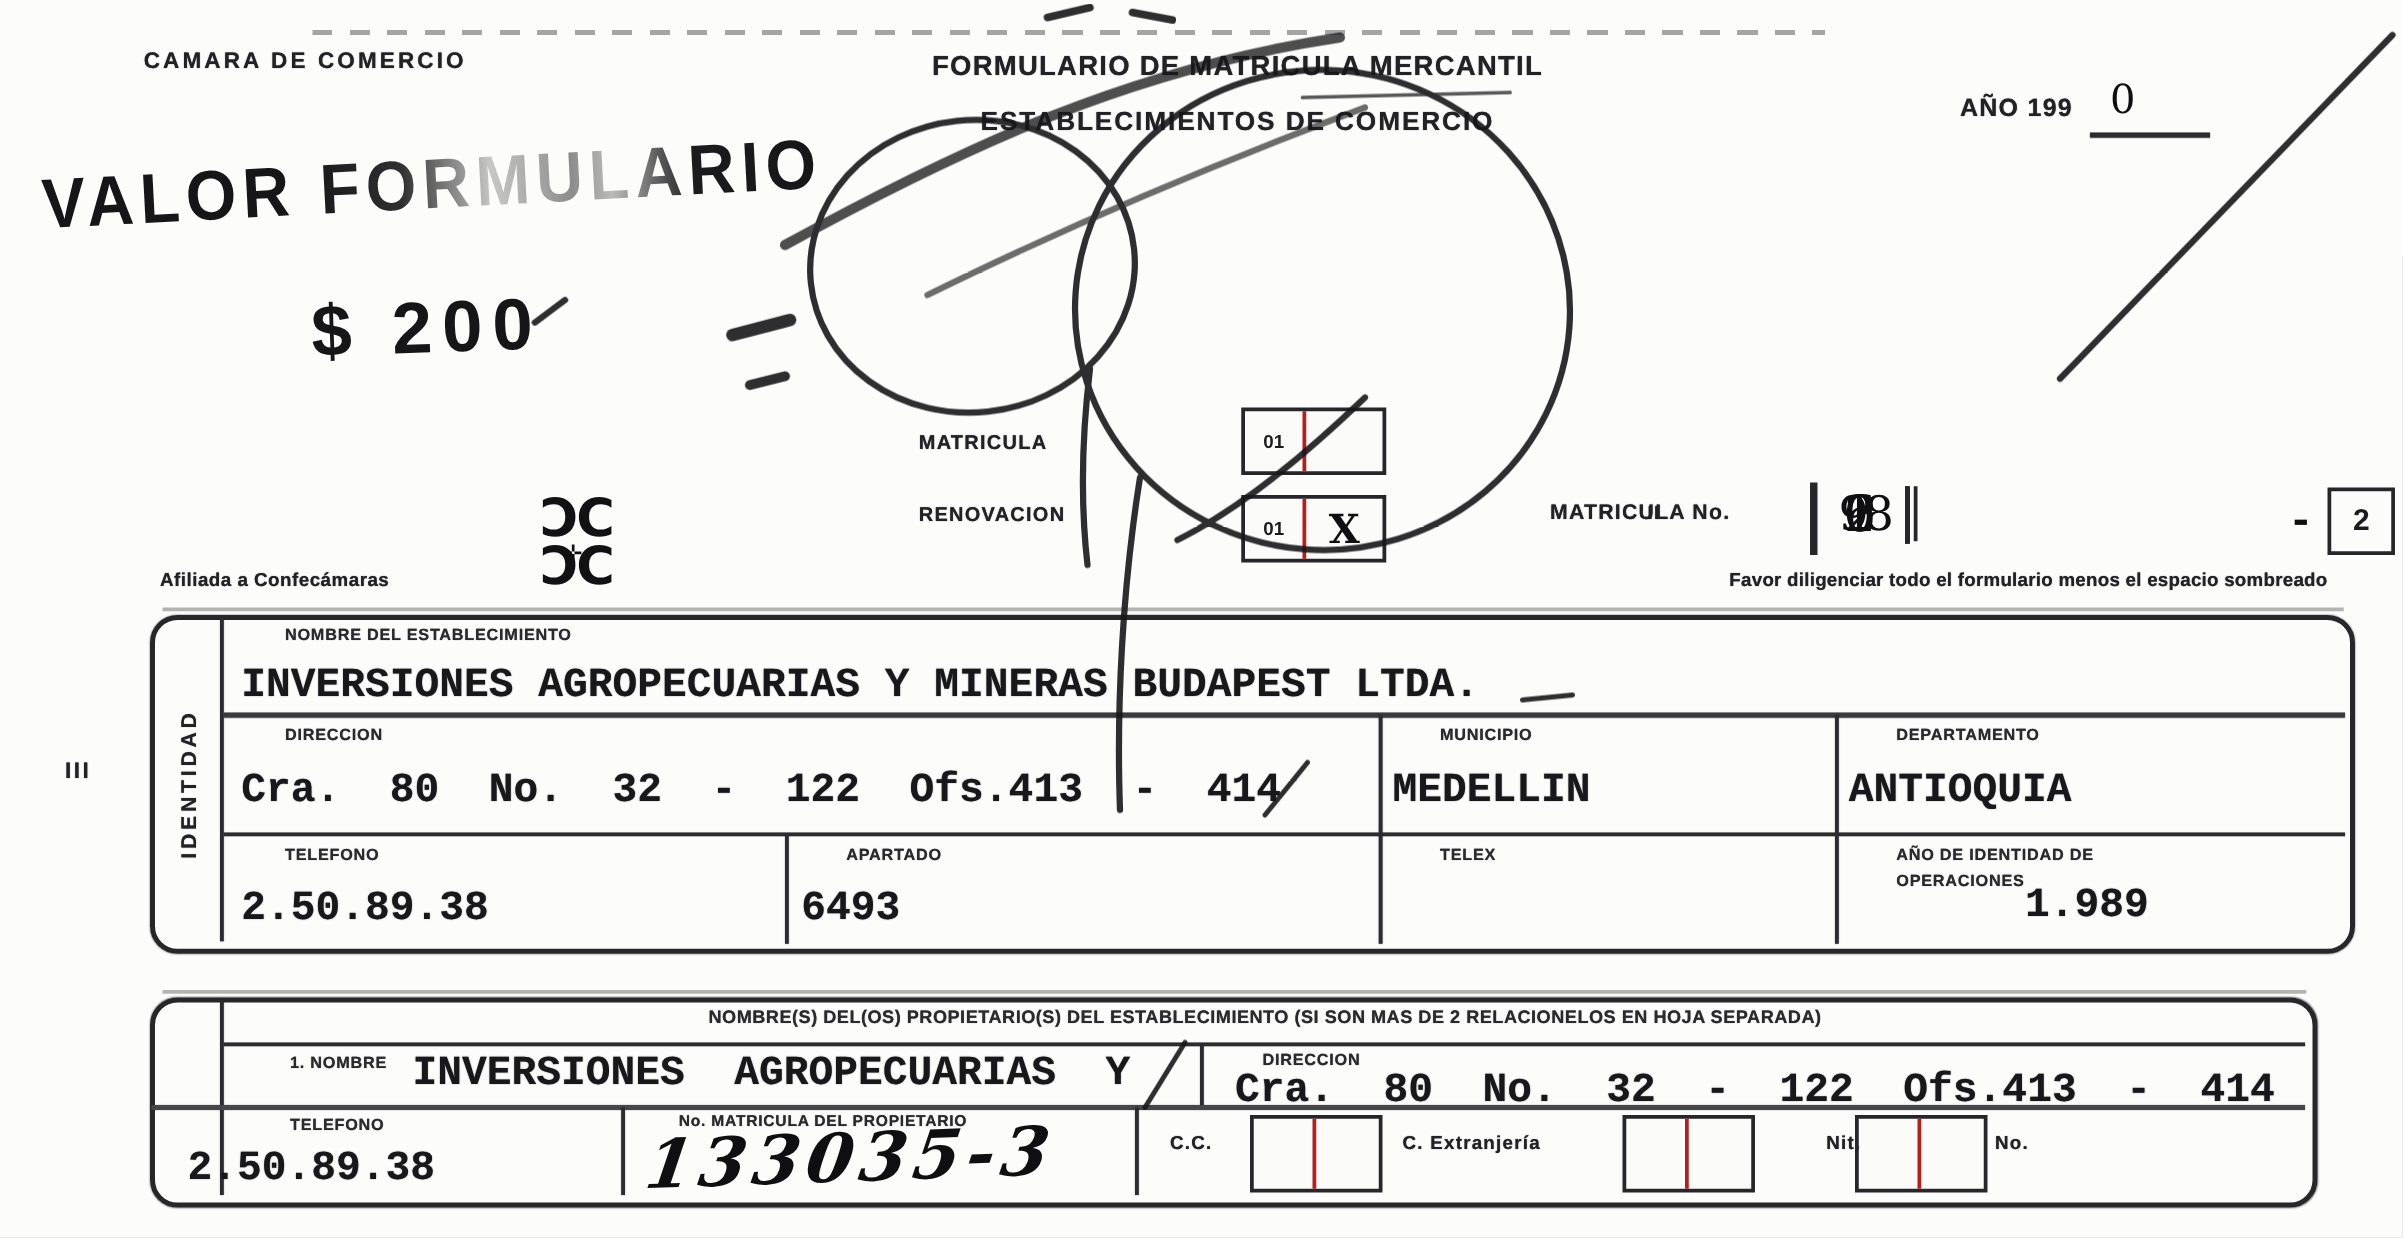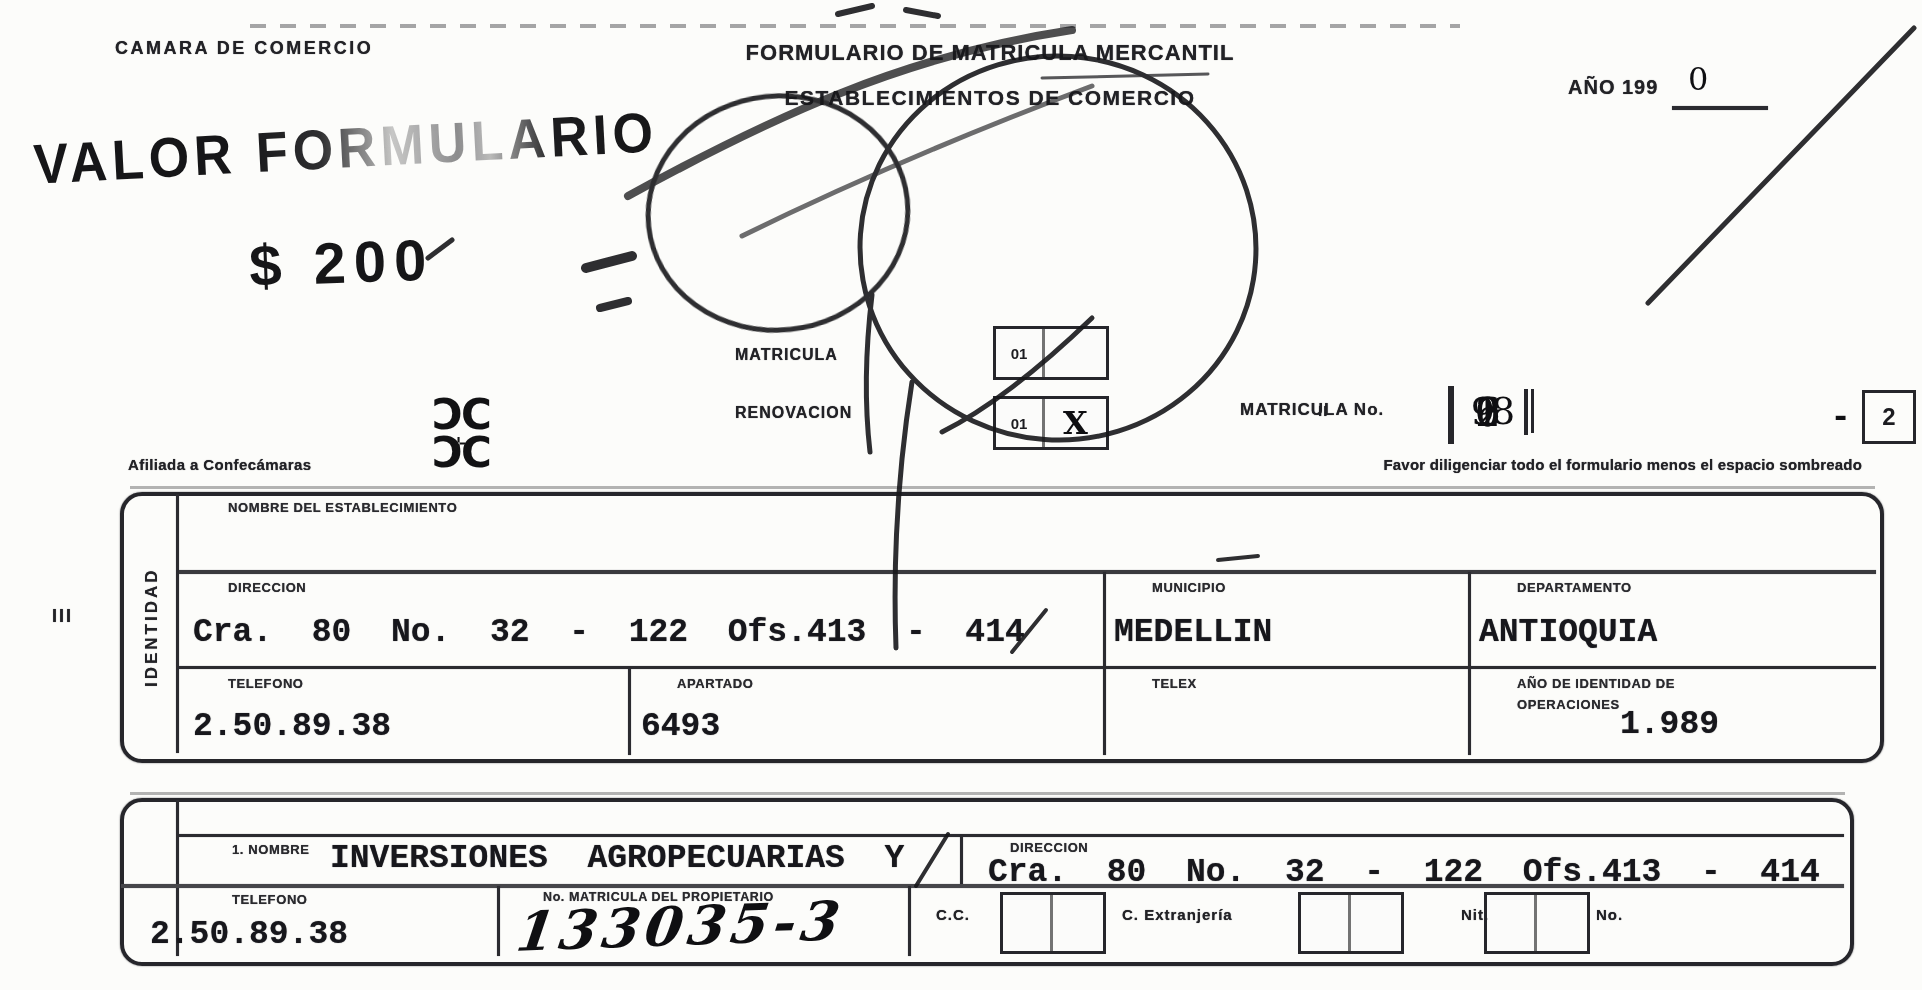--- a/index.html
+++ b/index.html
@@ -12,21 +12,21 @@
        letter-spacing:1px;white-space:pre;}
   .typed{position:absolute;font-family:"Liberation Mono",monospace;font-weight:700;font-size:33px;
        color:#17171c;white-space:pre;text-shadow:0 0 1px rgba(10,10,15,.6);}
   .hand{position:absolute;font-family:"DejaVu Serif",serif;color:#0f0f12;}
   .hline{position:absolute;background:#2b2b30;height:3px;box-shadow:0 0 1px rgba(40,40,45,.7);}
   .vline{position:absolute;background:#2b2b30;width:3px;box-shadow:0 0 1px rgba(40,40,45,.7);}
   .gband{position:absolute;background:rgba(90,90,92,.45);height:3px;}
   .secbox{position:absolute;border:4px solid #26262b;border-radius:22px;
        box-shadow:0 0 1.5px rgba(30,30,35,.8);}
   .cellpair{position:absolute;border:3px solid #26262b;display:flex;background:rgba(252,252,250,.2);}
-  .cellpair .c1{width:46px;border-right:3px solid #737373;display:flex;align-items:center;justify-content:center;
+  .cellpair .c1{width:46px;border-right:3px solid #b91c1c;display:flex;align-items:center;justify-content:center;
        font-weight:700;font-size:15px;}
   .cellpair .c2{flex:1;display:flex;align-items:center;justify-content:center;}
   .digitrow{position:absolute;border:3px solid #26262b;display:flex;}
   .dcell{border-right:3px solid #26262b;display:flex;align-items:flex-start;justify-content:center;}
   .dcell:last-child{border-right:none;}
   .stamp{position:absolute;font-weight:700;letter-spacing:5px;color:#161618;
        transform:rotate(-3deg) scaleY(1.08);transform-origin:left top;white-space:pre;}
   .stamp-fade{background:linear-gradient(90deg,rgba(18,18,20,.96) 0%,rgba(18,18,20,.88) 16%,
        rgba(40,40,44,.25) 34%,rgba(30,30,34,.5) 50%,rgba(35,35,38,.3) 58%,
        rgba(14,14,16,.94) 74%,rgba(14,14,16,.97) 100%);
@@ -93,20 +93,21 @@
   <div class="big-lbl" style="left:128px;top:456px;font-size:15px;letter-spacing:.4px;">Afiliada a Confecámaras</div>
   <div class="big-lbl" style="left:1112px;top:456px;width:750px;text-align:right;font-size:15px;letter-spacing:.2px;">Favor diligenciar todo el formulario menos el espacio sombreado</div>
 
   <div class="big-lbl" style="left:52px;top:606px;font-size:18px;letter-spacing:2px;">III</div>
 
   <div class="secbox" style="left:120px;top:492px;width:1756px;height:263px;"></div>
   <div class="vline" style="left:176px;top:494px;height:259px;"></div>
   <div class="abs vertical" style="left:131px;top:512px;height:230px;width:42px;display:flex;align-items:center;justify-content:center;">IDENTIDAD</div>
 
   <div class="lbl" style="left:192px;top:500px;">NOMBRE DEL ESTABLECIMIENTO</div>
+  <div class="typed" style="left:193px;top:530px;">INVERSIONES AGROPECUARIAS Y MINERAS BUDAPEST LTDA.</div>
   <div class="hline" style="left:179px;top:570px;width:1697px;height:4px;background:#3a3a3e;"></div>
 
   <div class="lbl" style="left:192px;top:580px;">DIRECCION</div>
   <div class="typed" style="left:193px;top:614px;">Cra.  80  No.  32  -  122  Ofs.413  -  414</div>
   <div class="vline" style="left:1103px;top:572px;height:96px;"></div>
   <div class="lbl" style="left:1116px;top:580px;">MUNICIPIO</div>
   <div class="typed" style="left:1114px;top:614px;">MEDELLIN</div>
   <div class="vline" style="left:1468px;top:572px;height:96px;"></div>
   <div class="lbl" style="left:1481px;top:580px;">DEPARTAMENTO</div>
   <div class="typed" style="left:1479px;top:614px;">ANTIOQUIA</div>
@@ -120,20 +121,21 @@
   <div class="vline" style="left:1103px;top:668px;height:87px;"></div>
   <div class="lbl" style="left:1116px;top:676px;">TELEX</div>
   <div class="typed" style="left:1116px;top:708px;"></div>
   <div class="vline" style="left:1468px;top:668px;height:87px;"></div>
   <div class="lbl" style="left:1481px;top:676px;">AÑO DE IDENTIDAD DE</div>
   <div class="lbl" style="left:1481px;top:697px;">OPERACIONES</div>
   <div class="typed" style="left:1620px;top:706px;">1.989</div>
 
   <div class="secbox" style="left:120px;top:798px;width:1726px;height:160px;"></div>
   <div class="vline" style="left:176px;top:800px;height:156px;"></div>
+  <div class="abs" style="left:180px;top:806px;width:1664px;text-align:center;font-weight:700;font-size:14.5px;letter-spacing:.4px;color:#2a2a2e;text-shadow:0 0 .7px rgba(25,25,30,.8);">NOMBRE(S) DEL(OS) PROPIETARIO(S) DEL ESTABLECIMIENTO (SI SON MAS DE 2 RELACIONELOS EN HOJA SEPARADA)</div>
   <div class="hline" style="left:179px;top:834px;width:1665px;"></div>
 
   <div class="lbl" style="left:196px;top:842px;">1. NOMBRE</div>
   <div class="typed" style="left:330px;top:840px;">INVERSIONES  AGROPECUARIAS  Y</div>
   <div class="vline" style="left:960px;top:836px;height:50px;"></div>
   <div class="lbl" style="left:974px;top:840px;">DIRECCION</div>
   <div class="typed" style="left:988px;top:854px;">Cra.  80  No.  32  -  122  Ofs.413  -  414</div>
   <div class="hline" style="left:121px;top:884px;width:1723px;height:4px;background:#46464a;"></div>
 
   <div class="lbl" style="left:196px;top:892px;">TELEFONO</div>

